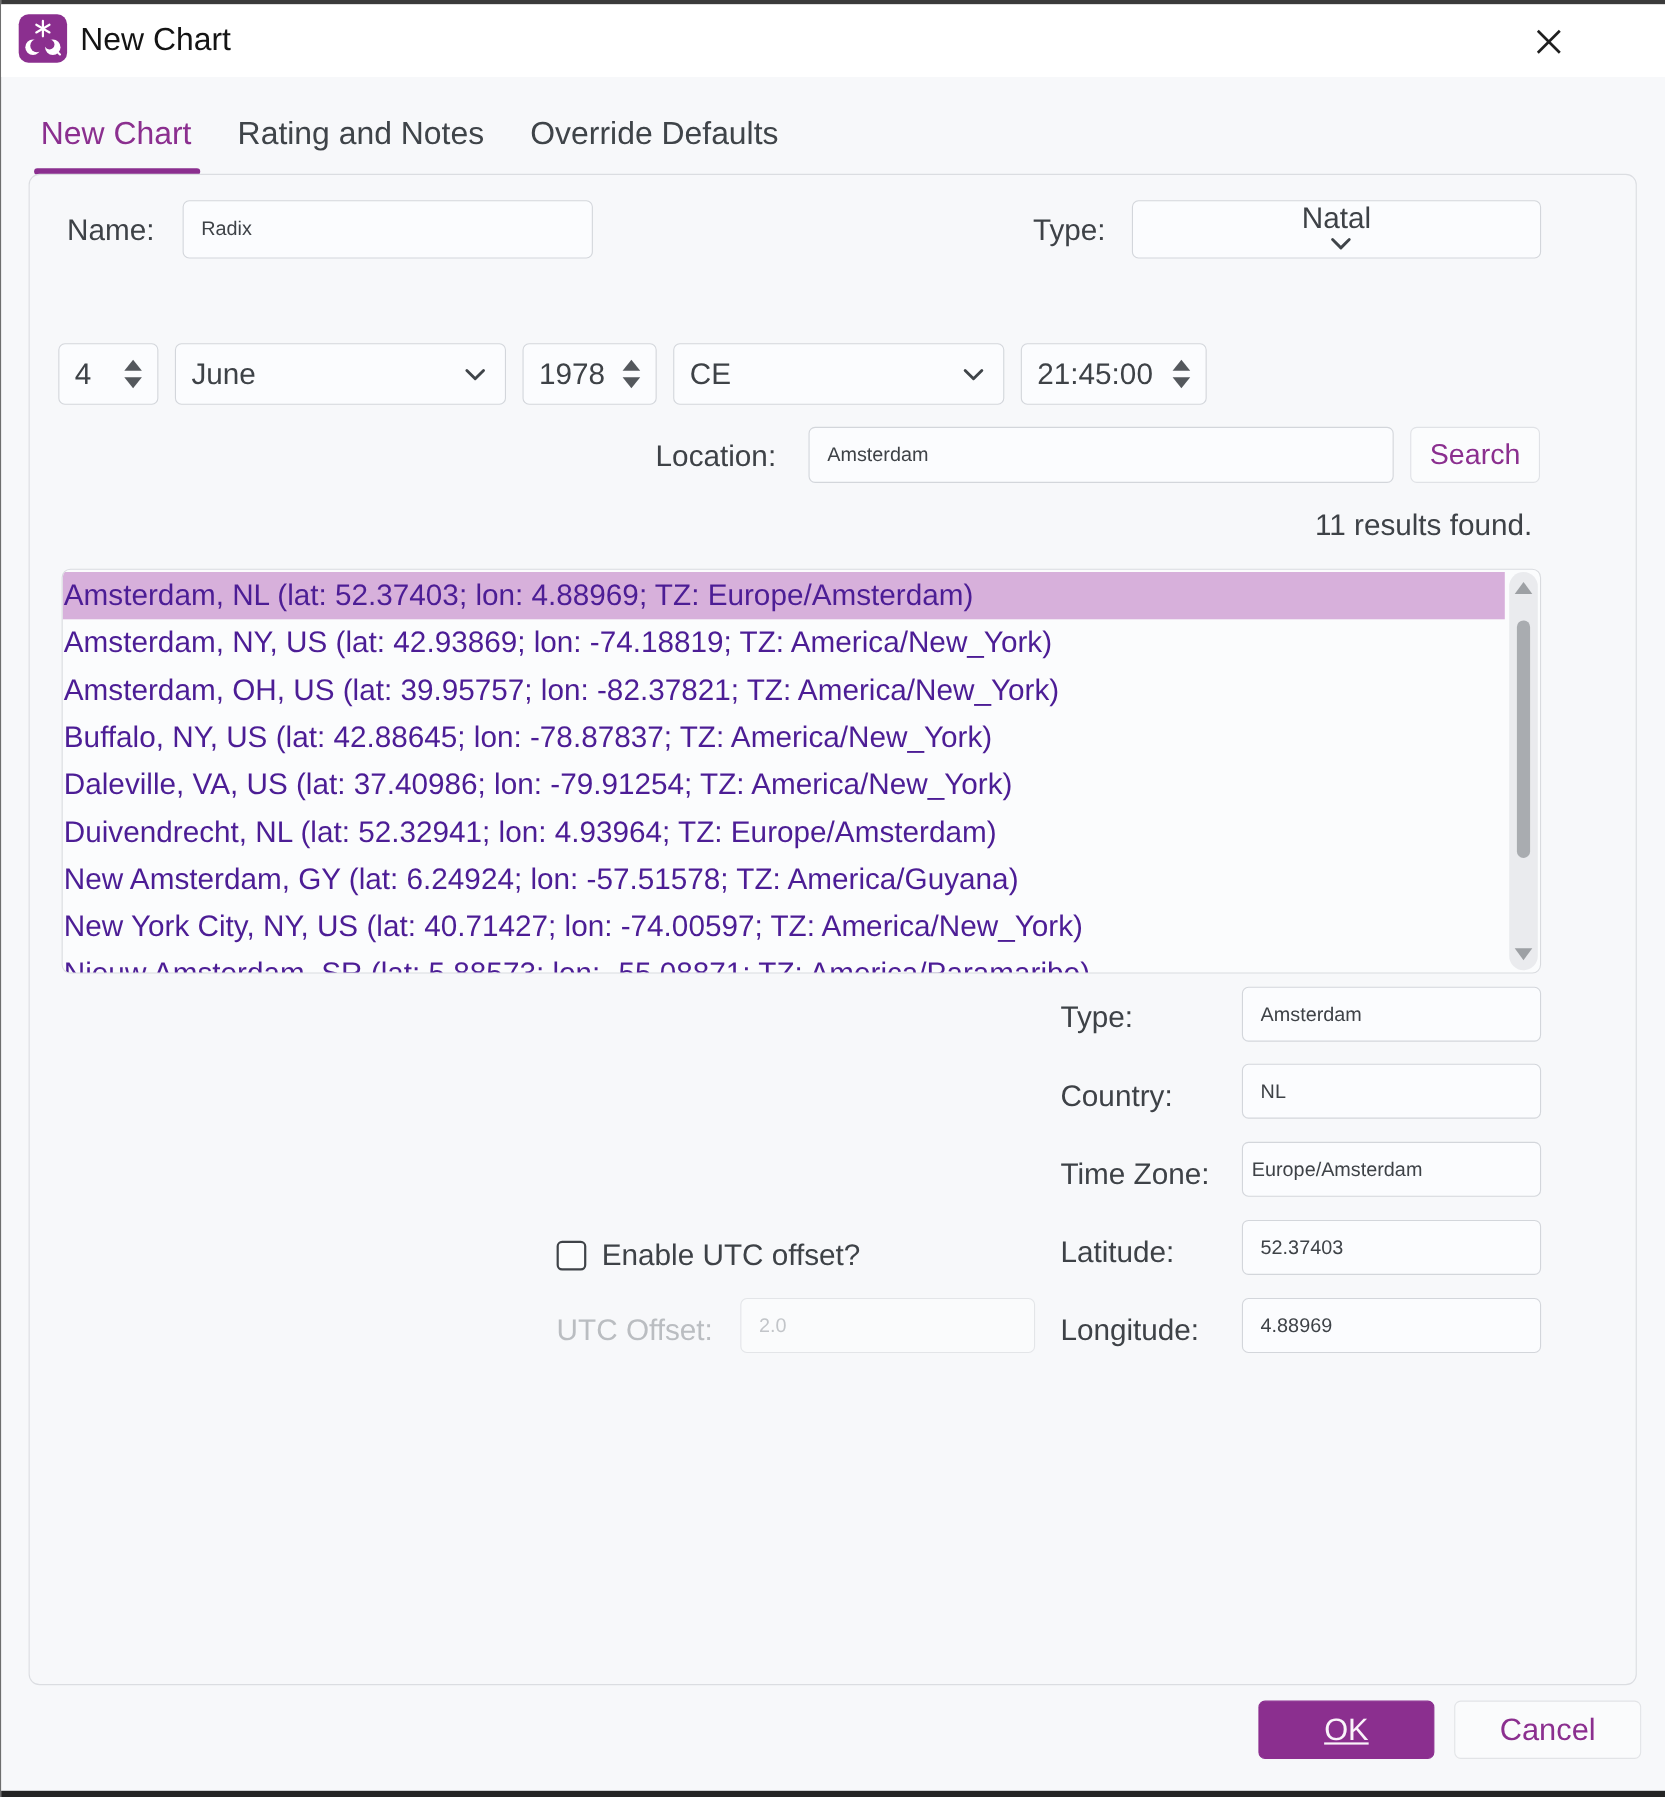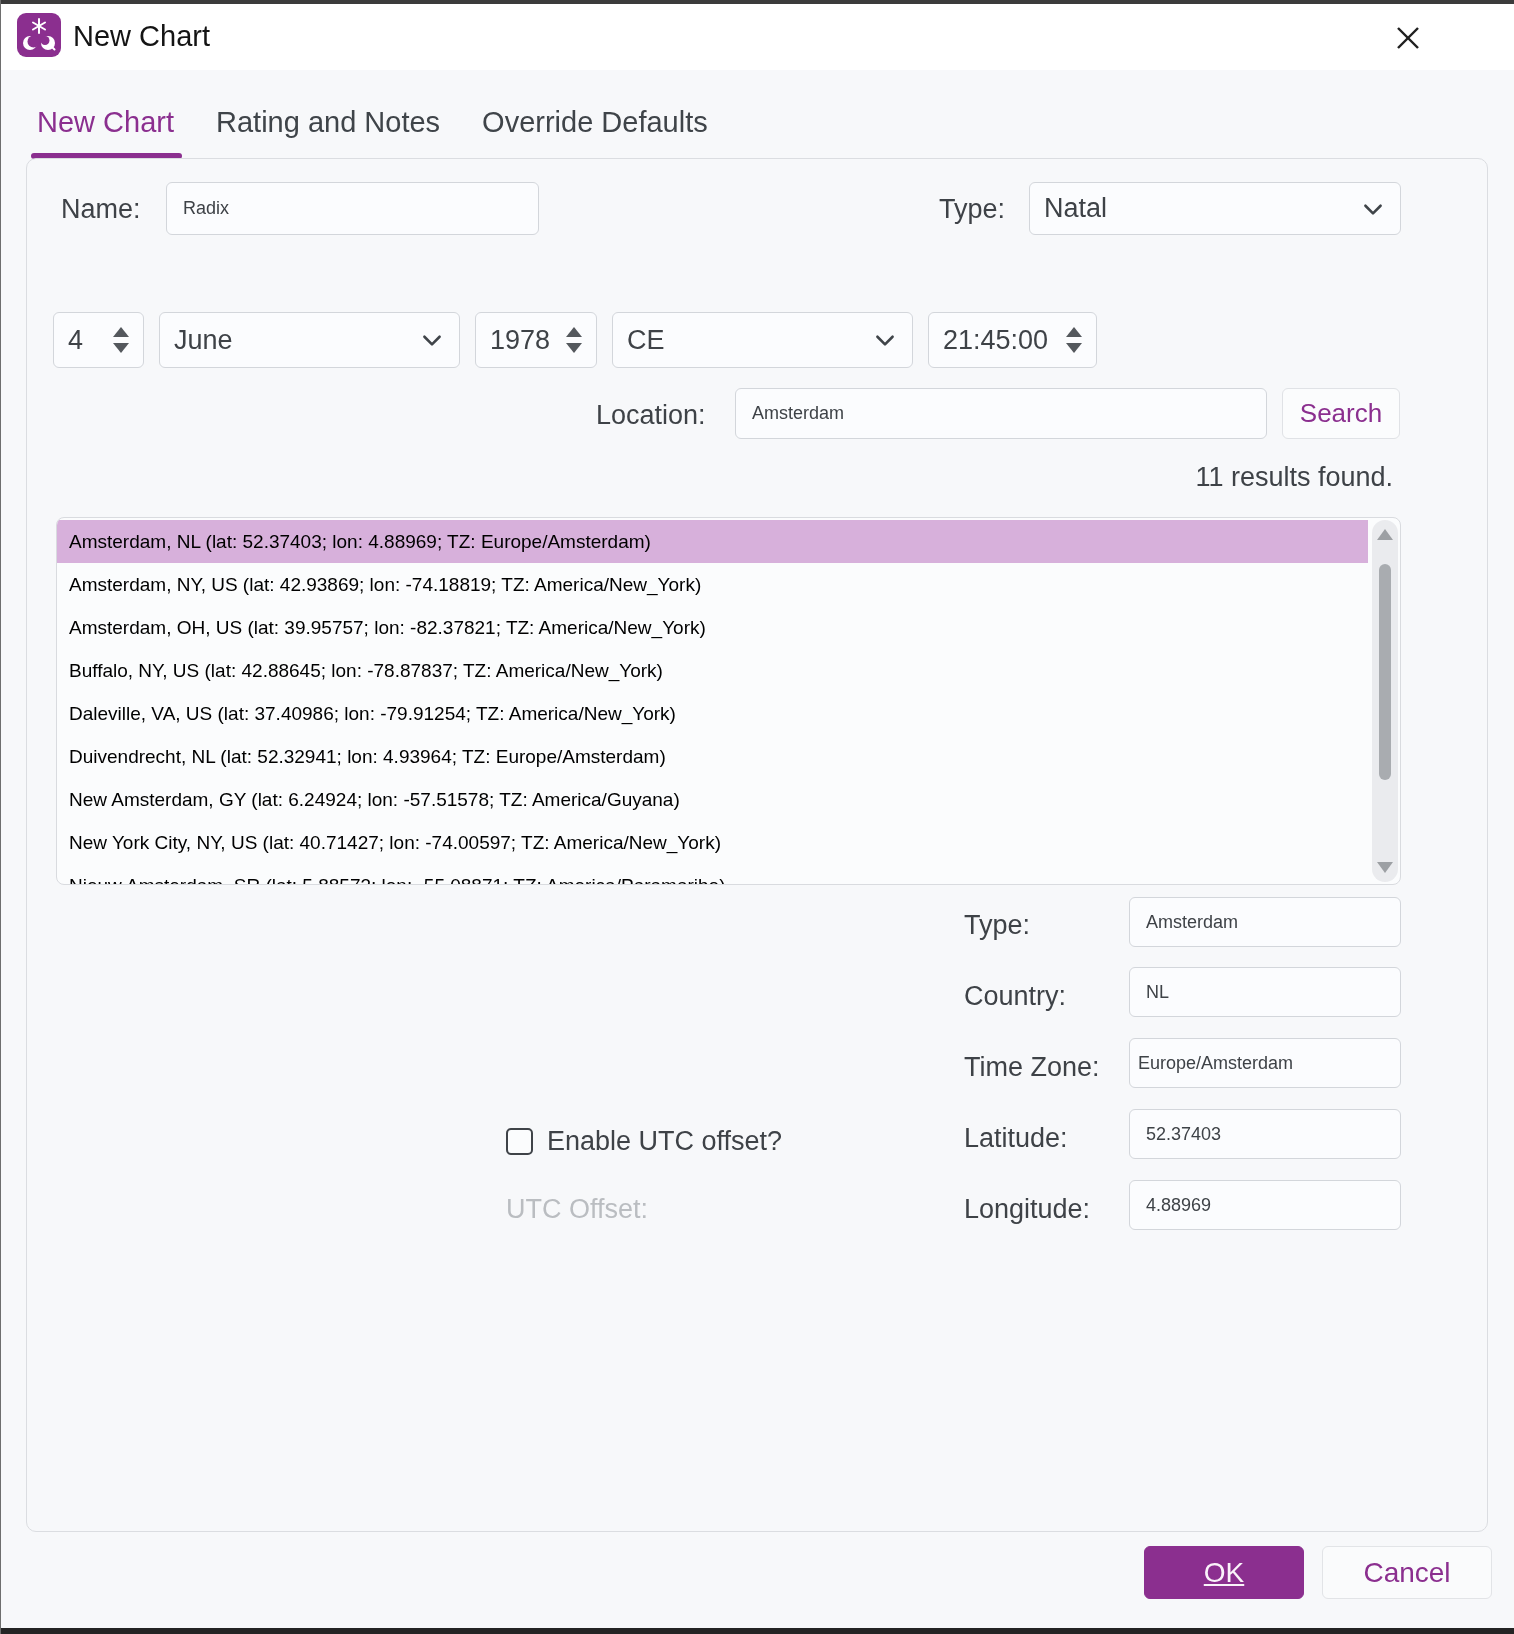--- a/index.html
+++ b/index.html
@@ -35,21 +35,21 @@
   .chev{ flex:0 0 auto; margin-left:8px; }
   .spin{ flex:0 0 auto; margin-left:8px; display:flex; flex-direction:column; gap:6px; align-items:center; }
   .tri-up{ width:0; height:0; border-left:8px solid transparent; border-right:8px solid transparent; border-bottom:10px solid #54585D; }
   .tri-down{ width:0; height:0; border-left:8px solid transparent; border-right:8px solid transparent; border-top:10px solid #54585D; }
 
   .search-btn{ position:absolute; left:1281px; top:388px; width:118px; height:51px; background:#FBFCFD; border:1px solid #E0E2E6; border-radius:6px; color:#8B2F8F; font-size:26px; display:flex; align-items:center; justify-content:center; }
   .results-found{ position:absolute; top:462px; right:121px; font-size:27px; color:#3E4247; }
 
   
   .list{ position:absolute; left:55px; top:517px; width:1345px; height:368px; background:#FBFCFD; border:1px solid #D9DBDF; border-radius:8px; overflow:hidden; padding-top:2px; }
-  .list-row{ height:43px; line-height:43px; padding-left:12px; font-size:19px; color:#000000; white-space:nowrap; width:calc(100% - 32px); overflow:hidden; }
+  .list-row{ height:43px; line-height:43px; padding-left:1px; font-size:27px; color:#4c1d95; white-space:nowrap; width:calc(100% - 32px); overflow:hidden; }
   .list-row.selected{ background:#D7B0DB; }
   .scrollbar{ position:absolute; top:2px; right:2px; bottom:2px; width:26px; background:#EAEBEE; border-radius:13px; }
   .sb-up{ position:absolute; top:9px; left:5px; width:0; height:0; border-left:8px solid transparent; border-right:8px solid transparent; border-bottom:11px solid #9DA0A4; }
   .sb-down{ position:absolute; bottom:9px; left:5px; width:0; height:0; border-left:8px solid transparent; border-right:8px solid transparent; border-top:11px solid #9DA0A4; }
   .sb-thumb{ position:absolute; top:44px; left:7px; width:12px; height:216px; background:#A9ACB0; border-radius:6px; }
 
   
   .det-inp{ width:272px; height:50px; }
 
   
@@ -104,21 +104,21 @@
     <div class="tab">Rating and Notes</div>
     <div class="tab">Override Defaults</div>
   </div>
 
   <div class="panel"></div>
 
   <div class="lbl" style="left:60px; top:194px;">Name:</div>
   <input class="inp" style="left: 165px; top: 182px; width: 373px; height: 53px;" readonly="" value="Radix">
 
   <div class="lbl" style="left:938px; top:194px;">Type:</div>
-  <div class="boxctl" style="left:1028px; top:182px; width:372px; height:53px;">
+  <div class="boxctl" style="left:1028px; top:182px; width:372px; height:53px;flex-direction:column;">
     <span class="val">Natal</span>
     <svg class="chev" width="26" height="26" viewBox="0 0 24 24">
       <path d="M5 9l7 7 7-7" fill="none" stroke="#3F4449" stroke-width="2.4" stroke-linecap="round" stroke-linejoin="round"></path>
     </svg>
   </div>
 
 
   <div class="boxctl" style="left:52px; top:312px; width:91px; height:56px;">
     <span class="val">4</span>
     <span class="spin">
@@ -192,18 +192,19 @@
   <div class="lbl" style="left:963px; top:1123px;">Latitude:</div>
   <input class="inp det-inp" style="left: 1128px; top: 1109px;" readonly="" value="52.37403">
 
   <div class="lbl" style="left:963px; top:1194px;">Longitude:</div>
   <input class="inp det-inp" style="left: 1128px; top: 1180px;" readonly="" value="4.88969">
 
   <span class="checkbox"></span>
   <div class="cb-label">Enable UTC offset?</div>
 
   <div class="lbl disabled" style="left:505px; top:1194px;">UTC Offset:</div>
+  <input class="inp disabled" style="left: 672px; top: 1180px; width: 268px; height: 50px;" readonly="" value="2.0">
 
   <div class="btn-ok">OK</div>
   <div class="btn-cancel">Cancel</div>
 
   <div class="edge-bottom"></div>
 </div>
 
 </body></html>

